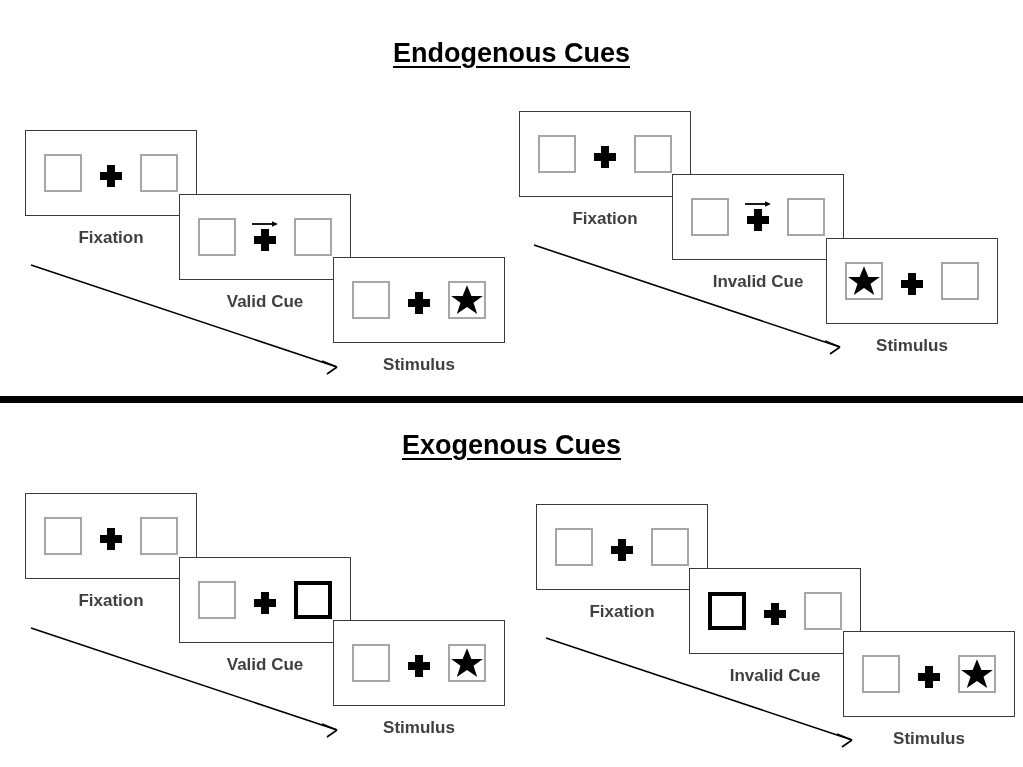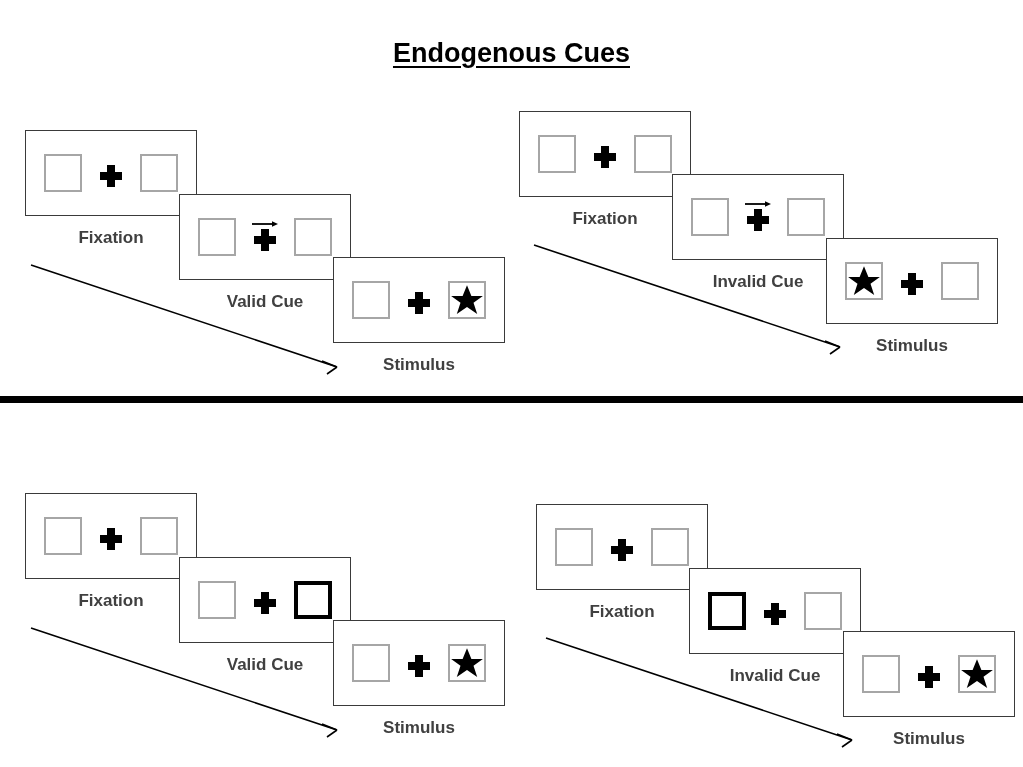--- a/index.html
+++ b/index.html
@@ -97,20 +97,21 @@
     overflow:visible;
   }
 </style>
 </head>
 <body>
 
 <div class="stage">
 
   <div class="section-title" style="left:0;top:26px;width:1023px;">Endogenous Cues</div>
 
+  <div class="section-title" style="left:0;top:418px;width:1023px;">Exogenous Cues</div>
 
   <div class="divider" style="left:0;top:384px;width:1023px;height:7px;"></div>
 
   <svg class="flow-arrow" style="left:25px;top:245px;width:330px;height:125px;" viewBox="0 0 330 125">
     <line x1="6" y1="8" x2="312" y2="110" stroke="#000" stroke-width="1.6"></line>
     <path d="M312,110 L297,104 M312,110 L302,117" stroke="#000" stroke-width="1.6" fill="none"></path>
   </svg>
 
   <div class="panel" style="left:25px;top:118px;width:172px;height:86px;">
     <div class="panel-inner">

